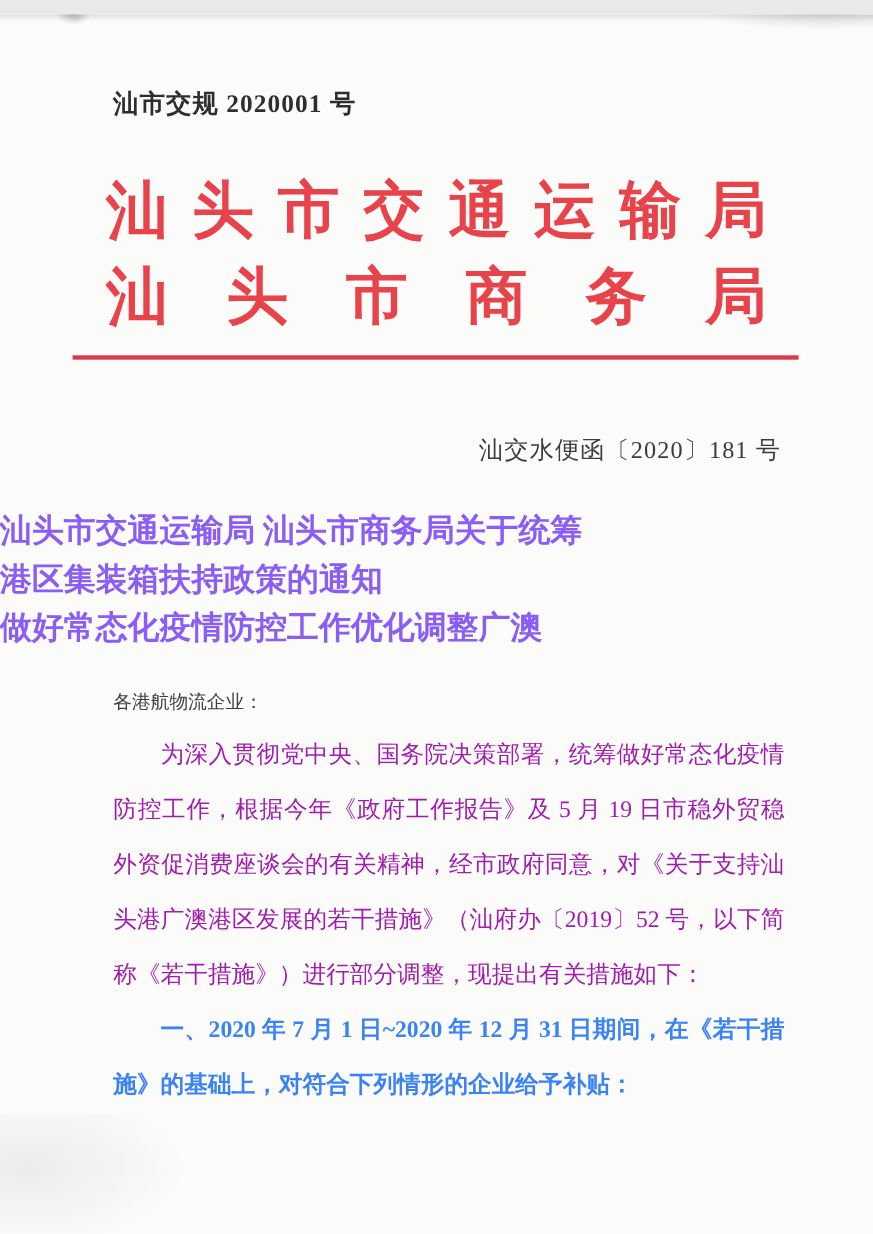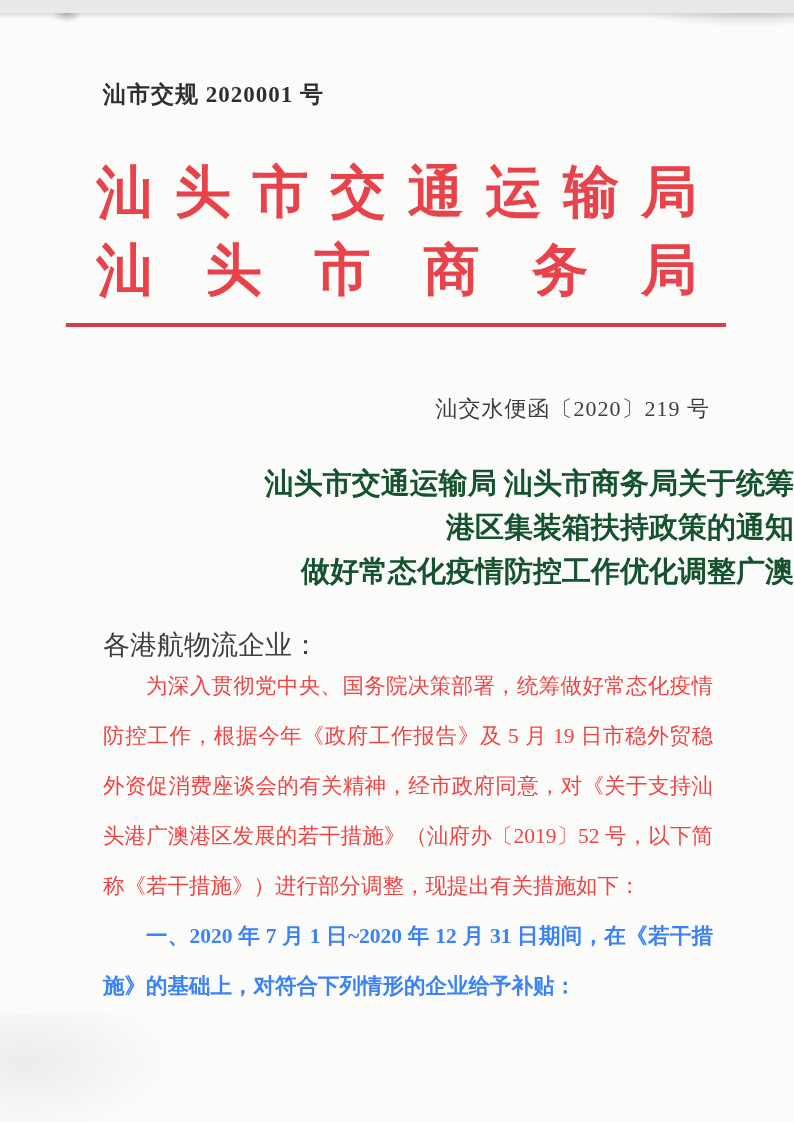--- a/index.html
+++ b/index.html
@@ -49,31 +49,31 @@
   .red-rule{
     position:absolute;top:310px;left:66px;width:660px;height:4px;
   }
   .doc-number{
     position:absolute;top:381px;right:84px;
     font-size:22px;color:#3c3c3c;letter-spacing:1px;
     white-space:nowrap;
   }
   .title-block{
     position:absolute;top:448px;left:0;width:794px;
-    text-align:right;font-size:29px;line-height:44px;
-    font-weight:700;color:#14532d;
+    text-align:left;font-size:29px;line-height:44px;
+    font-weight:700;color:#8b5cf6;
     font-family:"Liberation Serif","DejaVu Serif",serif;
   }
   .salutation{
     position:absolute;top:614px;left:103px;
-    font-size:27px;color:#3f3f3f;
+    font-size:17px;color:#3f3f3f;
   }
   .para{
     position:absolute;left:103px;width:610px;
-    font-size:21.5px;line-height:50px;color:#ef4444;
+    font-size:21.5px;line-height:50px;color:#a21caf;
     text-align:justify;text-indent:2em;
   }
   .para-1{top:648px;}
   .para-2{top:898px;font-weight:700;color:#3b82f6;}
 </style>
 </head>
 <body>
 
 <div class="page">
 
@@ -99,21 +99,21 @@
       <span>汕</span>
       <span>头</span>
       <span>市</span>
       <span>商</span>
       <span>务</span>
       <span>局</span>
     </div>
 
   <div class="red-rule" style="background: rgb(214, 59, 82);"></div>
 
-  <div class="doc-number">汕交水便函〔2020〕219 号</div>
+  <div class="doc-number">汕交水便函〔2020〕181 号</div>
 
   <div class="title-block">
     <div>汕头市交通运输局 汕头市商务局关于统筹</div>
     <div>港区集装箱扶持政策的通知</div>
     <div>做好常态化疫情防控工作优化调整广澳</div>
   </div>
 
   <div class="salutation">各港航物流企业：</div>
 
   <div class="para para-1">为深入贯彻党中央、国务院决策部署，统筹做好常态化疫情防控工作，根据今年《政府工作报告》及 5 月 19 日市稳外贸稳外资促消费座谈会的有关精神，经市政府同意，对《关于支持汕头港广澳港区发展的若干措施》（汕府办〔2019〕52 号，以下简称《若干措施》）进行部分调整，现提出有关措施如下：</div>

